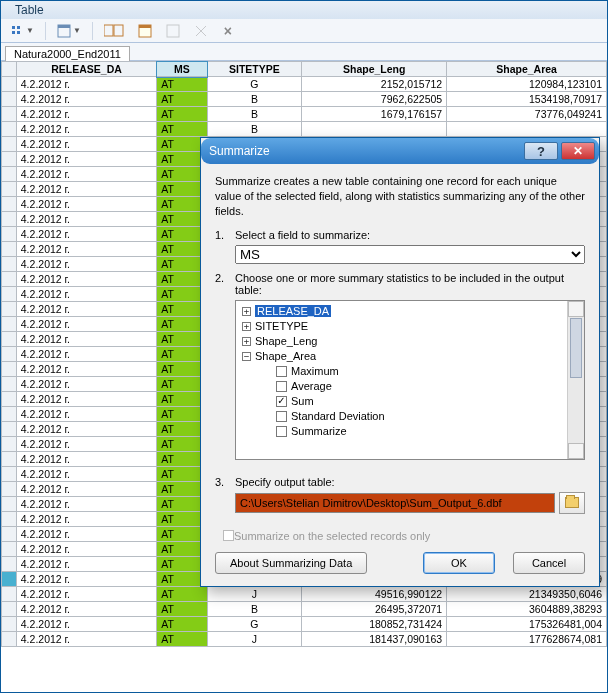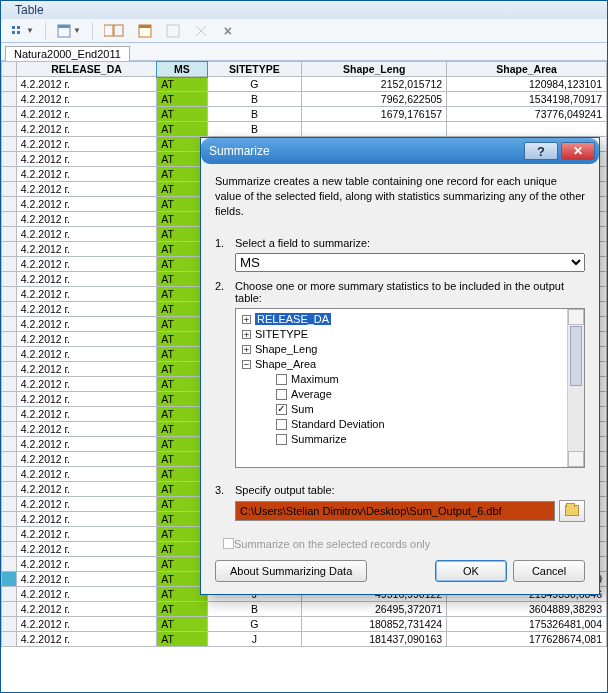--- a/index.html
+++ b/index.html
@@ -59,21 +59,21 @@
     padding:0 4px 0 8px;border-radius:9px; }
   .dlg-title-text { color:#fff; font-size:12px; }
   .dlg-ctrls { display:flex; gap:3px; }
   .dlg-ctrls .cbtn { width:34px; height:18px; border:1px solid #3a6ea0;
     background:linear-gradient(#dbe7f4,#a9c5e6);
     display:flex; align-items:center; justify-content:center; font-weight:bold;
     font-size:12px; border-radius:2px; }
   .cbtn.close { background:linear-gradient(#e88,#c33); color:#fff; }
   .cbtn .help { font-size:13px; color:#234; }
   .dlg-body { padding:10px 14px 12px; }
-  .dlg-body .lead { font-size:11px; margin-bottom:18px; line-height:1.35; }
+  .dlg-body .lead { font-size:11px; margin-bottom:10px; line-height:1.35; }
   .step { display:flex; gap:6px; margin:6px 0 4px; }
   .step .num { width:14px; }
   .step .txt { flex:1; }
   select.full { width:100%; }
   .tree-box { border:1px solid #888; background:#fff; height:160px;
               padding:3px 4px; overflow:hidden; position:relative; }
   .tree-box-inner { padding-left: 2px; }
   .tree-row { display:flex; align-items:center; gap:4px; height:15px;
               font-size:11px; }
   .plusbox { width:9px; height:9px; border:1px solid #777;
@@ -97,21 +97,21 @@
   .browse { width:26px; height:22px; border:1px solid #999;
             background:linear-gradient(#fefefe,#e6e6e6);
             display:flex; align-items:center; justify-content:center; }
   .folder-icon { width:14px; height:11px; background:#f3cf6c;
                  border:1px solid #b8923a; position:relative; }
   .folder-icon:before { content:""; position:absolute; top:-3px; left:0;
     width:7px; height:3px; background:#f3cf6c; border:1px solid #b8923a;
     border-bottom:none; }
   .sum-chk { display:flex; align-items:center; gap:0; margin:12px 0 10px;
              color:#999; padding-left:8px; }
-  .btn-row { display:flex; gap:6px; align-items:center; }
+  .btn-row { display:flex; gap:18px; align-items:center; }
   .btn-row .push { flex:1; }
   button.win { height:22px; min-width:72px; padding:0 14px;
     border:1px solid #8a8a8a; border-radius:3px; font-size:11px;
     background:linear-gradient(#fdfdfd,#e4e4e4); }
   button.win.default { border-color:#2f7bc7;
     box-shadow:0 0 0 1px #8fbef0 inset; }
 </style>
 </head>
 <body>
 

